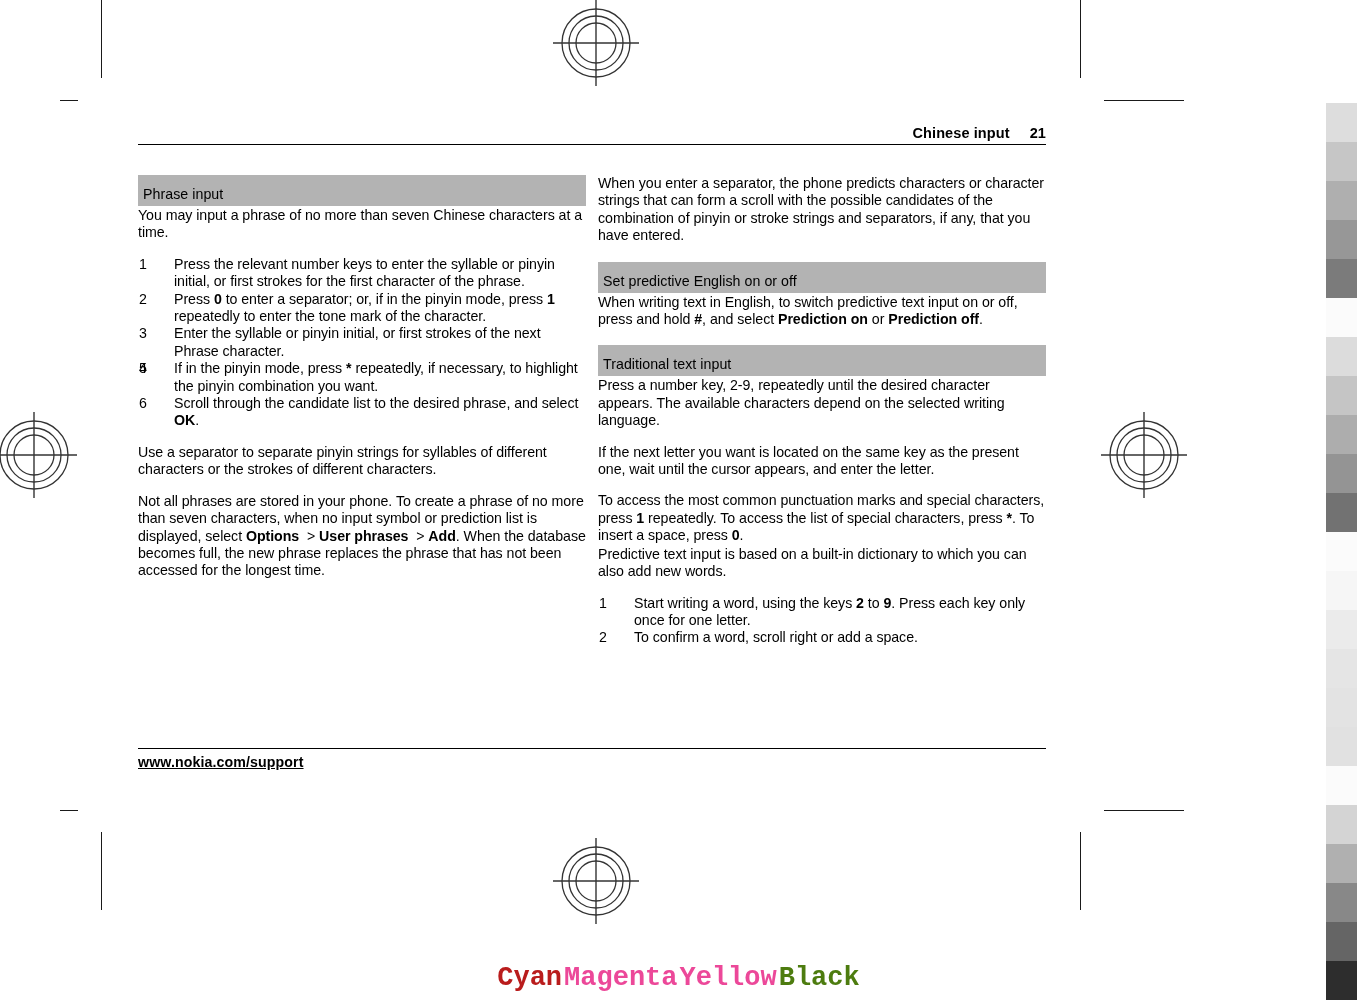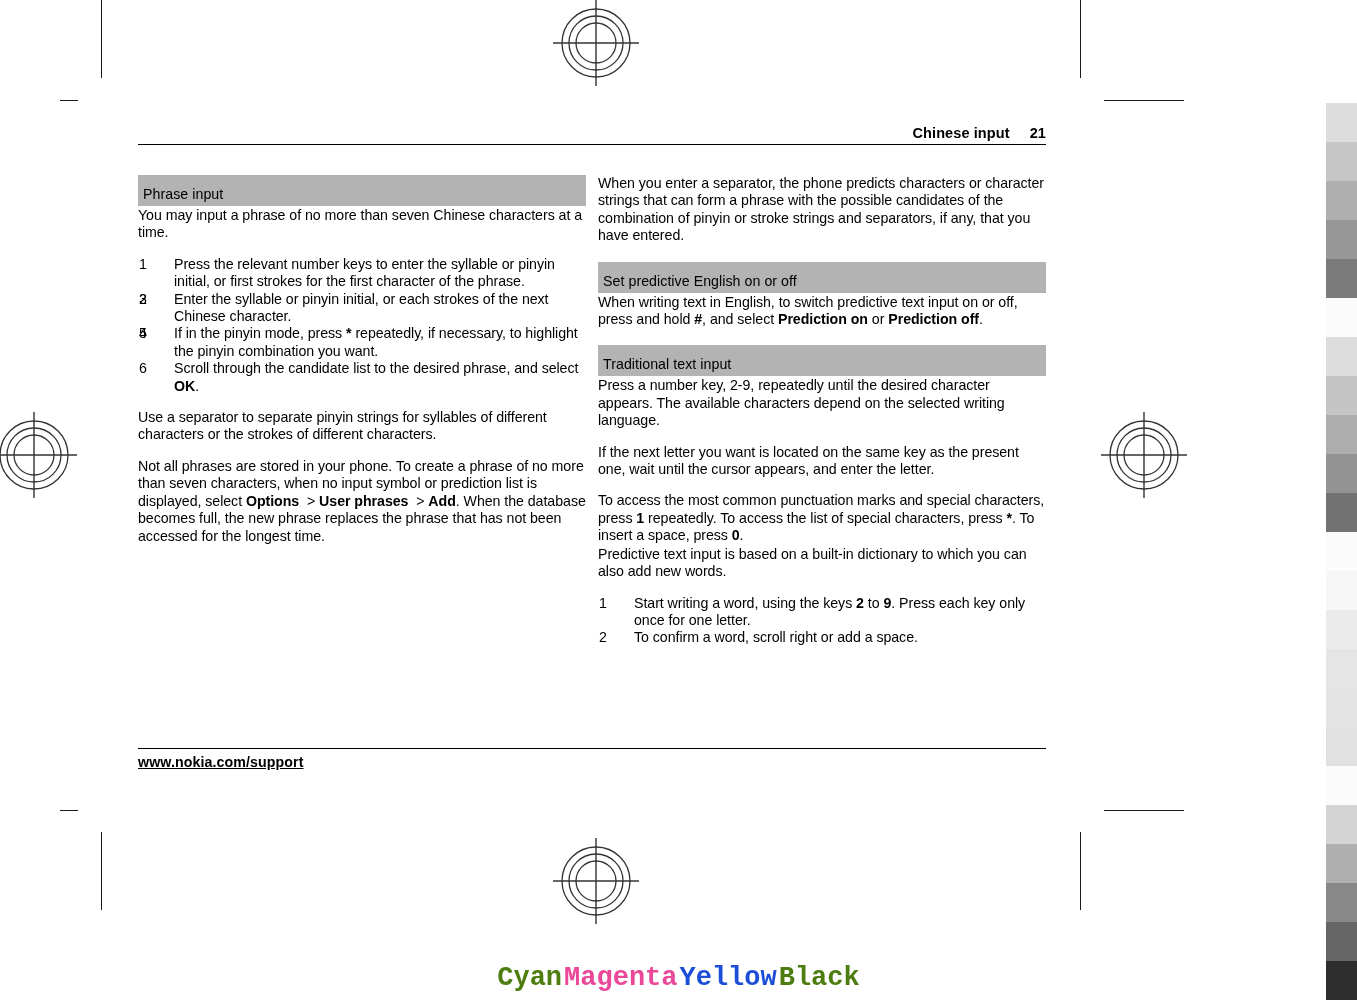--- a/index.html
+++ b/index.html
@@ -239,24 +239,25 @@
 
       <p class="body tight">You may input a phrase of no more than seven Chinese characters at a time.</p>
 
       <ol class="steps">
         <li>
           <span class="num">1</span>
           <span>Press the relevant number keys to enter the syllable or pinyin initial, or first strokes for the first character of the phrase.</span>
         </li>
         <li>
           <span class="num">2</span>
+          <span>Press <b>0</b> to enter a separator; or, if in the pinyin mode, press <b>1</b> repeatedly to enter the tone mark of the character.</span>
         </li>
         <li>
           <span class="num">3</span>
-          <span>Enter the syllable or pinyin initial, or each strokes of the next Chinese character.</span>
+          <span>Enter the syllable or pinyin initial, or first strokes of the next Phrase character.</span>
         </li>
         <li>
           <span class="num">4</span>
         </li>
         <li>
           <span class="num">5</span>
           <span>If in the pinyin mode, press <b>*</b> repeatedly, if necessary, to highlight the pinyin combination you want.</span>
         </li>
         <li>
           <span class="num">6</span>
@@ -264,21 +265,21 @@
         </li>
       </ol>
 
       <p class="body gap">Use a separator to separate pinyin strings for syllables of different characters or the strokes of different characters.</p>
 
       <p class="body gap">Not all phrases are stored in your phone. To create a phrase of no more than seven characters, when no input symbol or prediction list is displayed, select <b>Options</b> &nbsp;&gt; <b>User phrases</b> &nbsp;&gt; <b>Add</b>. When the database becomes full, the new phrase replaces the phrase that has not been accessed for the longest time.</p>
     </div>
 
     <div class="col col-right">
 
-      <p class="body">When you enter a separator, the phone predicts characters or character strings that can form a phrase with the possible candidates of the combination of pinyin or stroke strings and separators, if any, that you have entered.</p>
+      <p class="body">When you enter a separator, the phone predicts characters or character strings that can form a scroll with the possible candidates of the combination of pinyin or stroke strings and separators, if any, that you have entered.</p>
 
       <div class="sec-head" style="margin-top:17px;">Set predictive English on or off</div>
       <p class="body tight">When writing text in English, to switch predictive text input on or off, press and hold <b>#</b>, and select <b>Prediction on</b> or <b>Prediction off</b>.</p>
 
       <div class="sec-head" style="margin-top:17px;">Traditional text input</div>
       <p class="body tight">Press a number key, 2-9, repeatedly until the desired character appears. The available characters depend on the selected writing language.</p>
       <p class="body gap">If the next letter you want is located on the same key as the present one, wait until the cursor appears, and enter the letter.</p>
       <p class="body gap">To access the most common punctuation marks and special characters, press <b>1</b> repeatedly. To access the list of special characters, press <b>*</b>. To insert a space, press <b>0</b>.</p>
 
       <p class="body tight">Predictive text input is based on a built-in dictionary to which you can also add new words.</p>
@@ -294,13 +295,13 @@
         </li>
       </ol>
     </div>
   </div>
 
   <div class="footer">
     <span class="footer-text">www.nokia.com/support</span>
   </div>
 </div>
 
-<div class="colorbar"><span style="color: #4d7c0f;">Cyan</span><span style="color: #ec4899;">Magenta</span><span style="color: #1d4ed8;">Yellow</span><span style="color: #4d7c0f;">Black</span></div>
+<div class="colorbar"><span style="color: #b91c1c;">Cyan</span><span style="color: #ec4899;">Magenta</span><span style="color: #ec4899;">Yellow</span><span style="color: #4d7c0f;">Black</span></div>
 
 </body></html>

